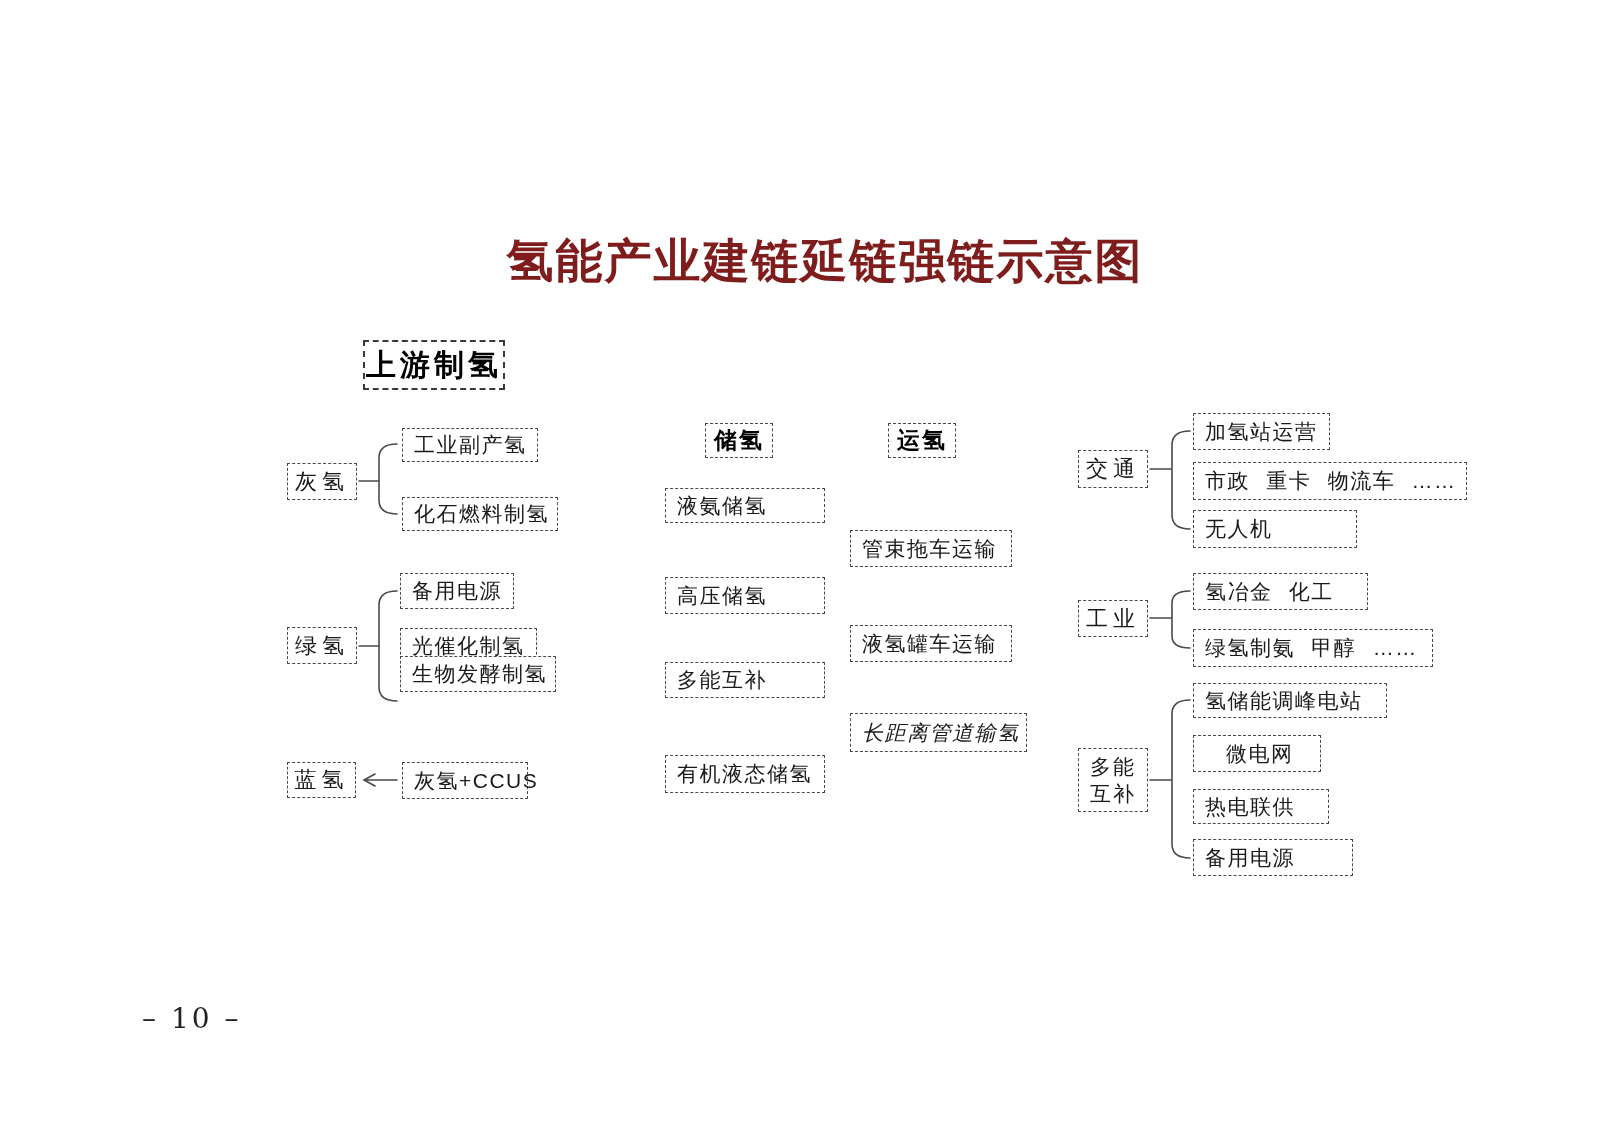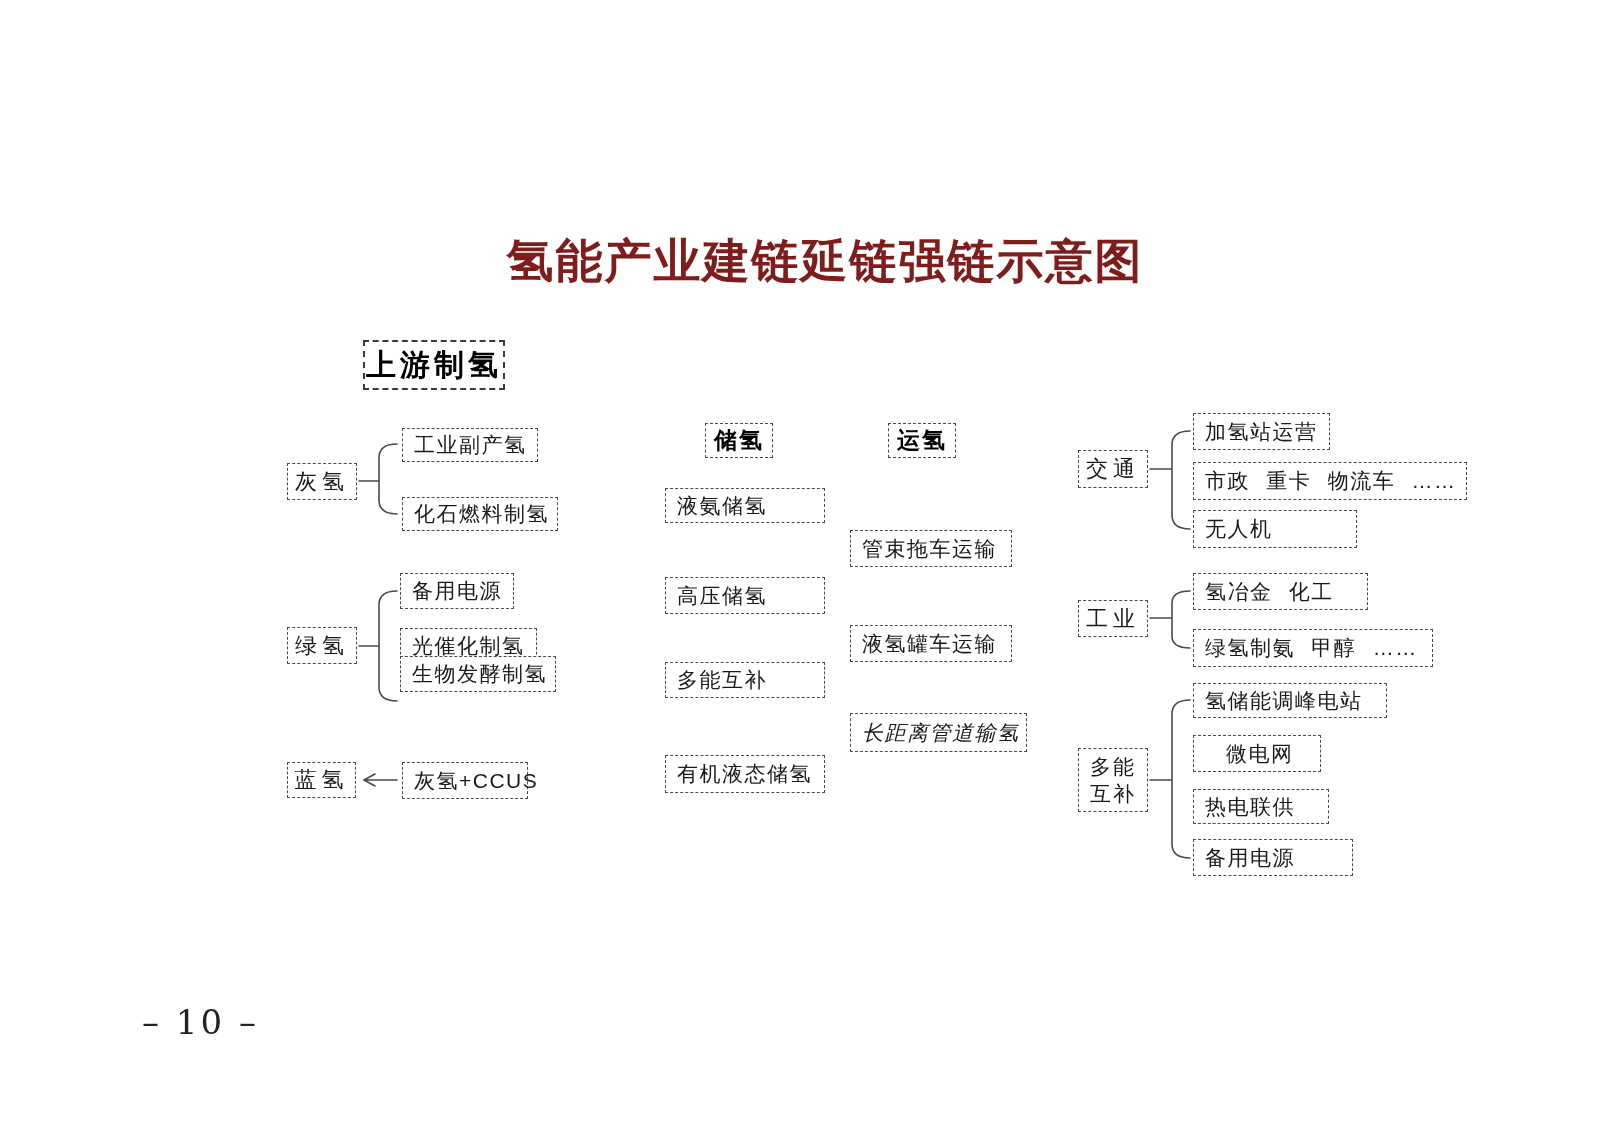--- a/index.html
+++ b/index.html
@@ -27,21 +27,21 @@
   .parent { font-size:22px; justify-content:center; letter-spacing:5px; }
   .child  { font-size:21px; padding-left:11px; letter-spacing:1.5px; }
   .gapped { word-spacing:9px; }
   .wrap2 {
     white-space:normal; justify-content:center; text-align:center;
     font-size:21px; line-height:27px; letter-spacing:2px; padding-left:0;
   }
   .connectors { position:absolute; left:0; top:0; pointer-events:none; }
   .pageno {
     position:absolute; left:142px; top:1002px;
-    font-family:"DejaVu Serif","Liberation Serif",serif; font-size:34px;
+    font-family:"DejaVu Serif","Liberation Serif",serif; font-size:28px;
     letter-spacing:3px; color:#222;
   }
 </style>
 </head>
 <body>
 
 <div class="canvas">
 
   <div class="title">氢能产业建链延链强链示意图</div>
 

